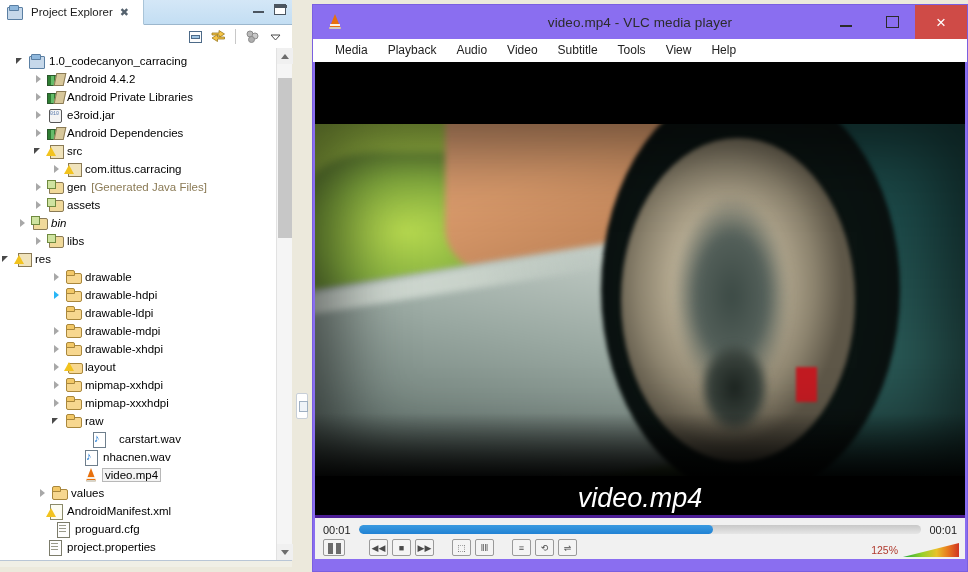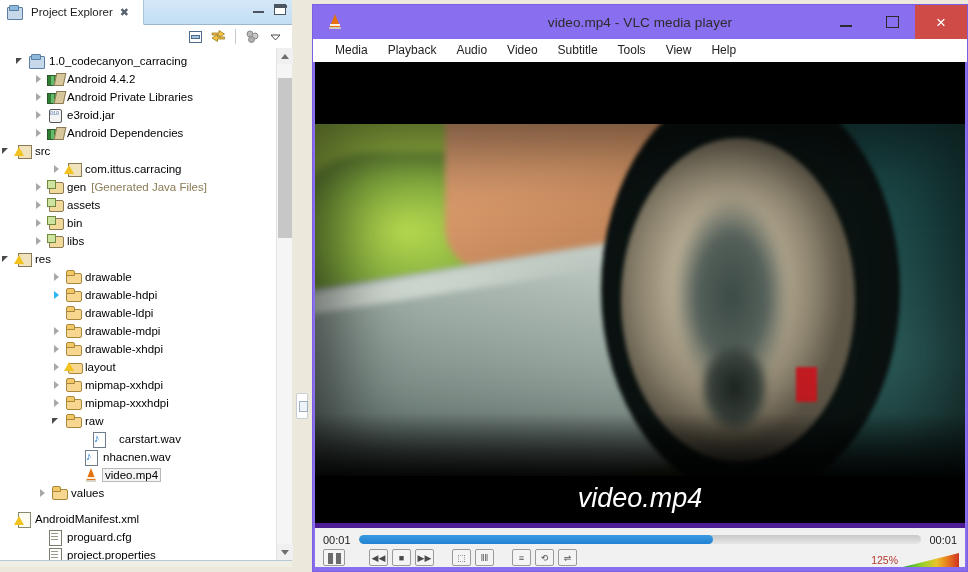--- a/index.html
+++ b/index.html
@@ -217,22 +217,22 @@
       background: linear-gradient(to bottom, rgba(0,0,0,0), rgba(0,0,0,.9));
   }
   .osd-title {
     position:absolute; left:0; bottom: 16px; width:100%; text-align:center;
     font-size: 27px; font-style: italic; color:#fff; font-weight: 500;
     text-shadow: 0 1px 3px rgba(0,0,0,.9);
     font-family: "Liberation Sans", sans-serif;
   }
 
   .vlc-controls {
-    position:absolute; left:2px; bottom:4px; width: 650px; height: 44px;
-    background:#f1f1f1; border-top:5px solid #4c1d95;
+    position:absolute; left:2px; bottom:12px; width: 650px; height: 44px;
+    background:#f1f1f1; border-top:3px solid #4c1d95;
   }
   .seekrow { display:flex; align-items:center; height: 20px; padding: 3px 8px 0 8px; gap:8px;}
   .tm { font-size: 11px; color:#1a1a1a; font-family:"Liberation Sans",sans-serif; }
   .seekbar { flex:1; height: 9px; background: linear-gradient(to bottom,#c8c8c8,#e6e6e6); border-radius:5px; position:relative; overflow:hidden;}
   .seekfill { position:absolute;left:0;top:0;height:100%; background: linear-gradient(to bottom,#3a9ae0,#2182d4); border-radius:5px;}
   .btnrow { display:flex; align-items:center; height:19px; padding-left: 8px; gap: 4px; position:relative;}
   .cbtn { width: 22px; height: 17px; border:1px solid #9a9a9a; background:#f4f4f4; position:relative; border-radius:2px;}
   .cbtn.sm { width: 19px; }
   .gap { width: 10px; }
   .gap-lg { width: 16px; }
@@ -313,42 +313,42 @@
           <div class="row" style="padding-left: 32px;">
             <span class="arrow closed"></span>
             <span class="ico ico-jar"></span>
             <span class="lbl">e3roid.jar</span>
           </div>
           <div class="row" style="padding-left: 32px;">
             <span class="arrow closed"></span>
             <span class="ico ico-lib"></span>
             <span class="lbl">Android Dependencies</span>
           </div>
-          <div class="row" style="">
+          <div class="row" style="padding-left: 32px;">
             <span class="arrow open"></span>
             <span class="ico ico-warnpkg"></span>
             <span class="lbl">src</span>
           </div>
           <div class="row" style="padding-left: 50px;">
             <span class="arrow closed"></span>
             <span class="ico ico-warnpkg"></span>
             <span class="lbl">com.ittus.carracing</span>
           </div>
           <div class="row" style="padding-left: 32px;">
             <span class="arrow closed"></span>
             <span class="ico ico-gen"></span>
             <span class="lbl">gen</span>
             <span class="lbl dim" style="margin-left: 5px;">[Generated Java Files]</span>
           </div>
           <div class="row" style="padding-left: 32px;">
             <span class="arrow closed"></span>
             <span class="ico ico-gen"></span>
             <span class="lbl">assets</span>
           </div>
-          <div class="row" style="padding-left: 32px;">
+          <div class="row" style="padding-left: 16px; font-style: italic;">
             <span class="arrow closed"></span>
             <span class="ico ico-gen"></span>
             <span class="lbl">bin</span>
           </div>
           <div class="row" style="padding-left: 32px;">
             <span class="arrow closed"></span>
             <span class="ico ico-gen"></span>
             <span class="lbl">libs</span>
           </div>
           <div class="row" style="">
@@ -416,26 +416,26 @@
             <span class="ico ico-vlc">
               <span class="vlc-cone"></span>
             </span>
             <span class="lbl">video.mp4</span>
           </div>
           <div class="row" style="padding-left: 36px;">
             <span class="arrow closed"></span>
             <span class="ico ico-folder"></span>
             <span class="lbl">values</span>
           </div>
-          <div class="row" style=" margin-top: 8px;">
+          <div class="row" style="padding-left: 32px;">
             <span class="arrow"></span>
             <span class="ico ico-xml"></span>
             <span class="lbl">AndroidManifest.xml</span>
           </div>
-          <div class="row" style="padding-left: 32px;">
+          <div class="row" style="padding-left: 40px;">
             <span class="arrow"></span>
             <span class="ico ico-file"></span>
             <span class="lbl">proguard.cfg</span>
           </div>
           <div class="row" style="padding-left: 32px;">
             <span class="arrow"></span>
             <span class="ico ico-file"></span>
             <span class="lbl">project.properties</span>
           </div>
         </div>

